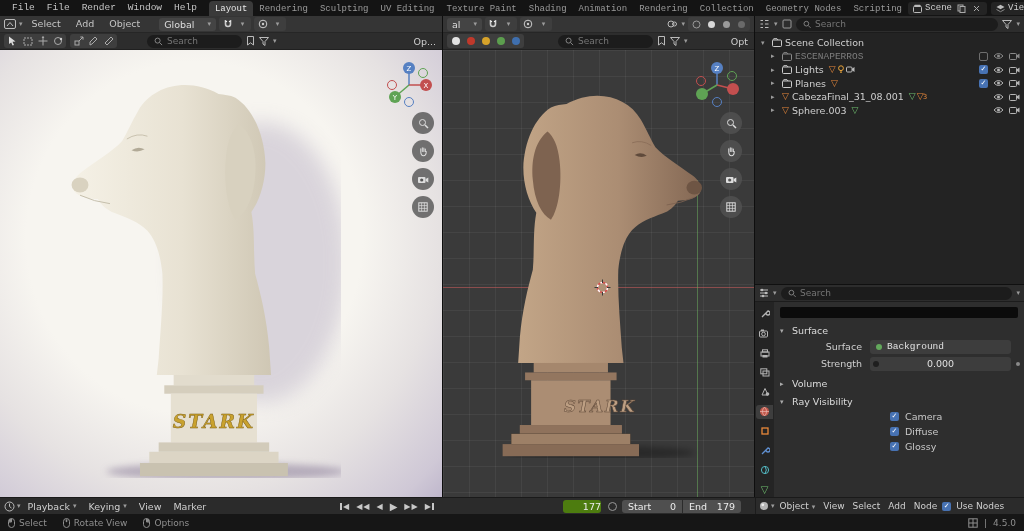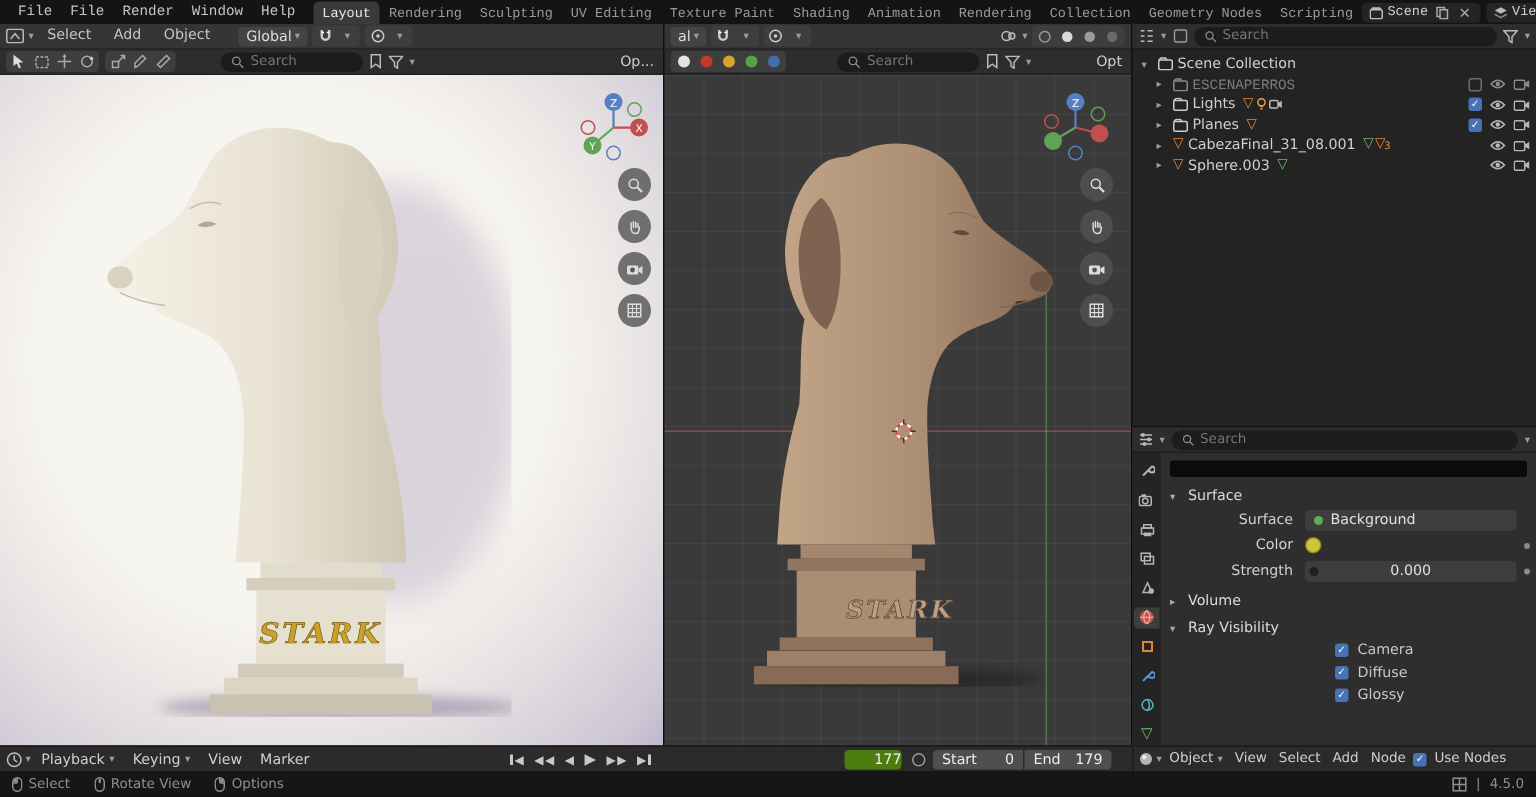--- a/index.html
+++ b/index.html
@@ -24,21 +24,21 @@
   #vpB { left:443px; width:312px; border-right:1px solid #0e0e0e; }
   .vp-header { height:17px; background:#353535; display:flex; align-items:center; gap:3px; padding:0 4px; border-bottom:1px solid #262626; font-size:9.5px; }
   .vp-tools  { height:17px; background:#2d2d2d; display:flex; align-items:center; gap:4px; padding:0 4px; border-bottom:1px solid #202020; font-size:9.5px; }
   .vp-canvas { position:relative; width:100%; height:447px; overflow:hidden; }
   #canvasA { background: radial-gradient(ellipse at 44% 42%, #f7f5f0 48%, #e6e2e2 70%, #cfc8d6 92%, #bfb7cc 100%); }
   #canvasB { background-color:#3a3a3a;
     background-image: linear-gradient(rgba(255,255,255,.05) 1px, transparent 1px),
                       linear-gradient(90deg, rgba(255,255,255,.05) 1px, transparent 1px);
     background-size: 100% 26px, 26px 100%; }
   .caret { font-size:7px; color:#9c9c9c; line-height:1; }
-  .hdr-dd { display:flex; align-items:center; gap:2px; background:#444444; border-radius:3px; padding:1px 5px; height:13px; color:#ddd; }
+  .hdr-dd { display:flex; align-items:center; gap:13px; background:#444444; border-radius:3px; padding:1px 5px; height:13px; color:#ddd; }
   .btn-group { display:flex; align-items:center; background:#3e3e3e; border-radius:3px; height:14px; padding:0 1px; }
   .btn-group .ic { width:15px; height:13px; display:flex; align-items:center; justify-content:center; }
   .ic { display:inline-flex; align-items:center; justify-content:center; }
   .search-pill { display:flex; align-items:center; gap:4px; background:#1c1c1c; border-radius:8px; height:13px; padding:0 7px; }
   .search-pill input { background:transparent; border:none; outline:none; color:#8f8f8f; font-size:9px; width:68px; font-family:inherit; }
   .opt-label { margin-left:auto; color:#cfcfcf; padding-right:2px; white-space:nowrap; }
   .color-dot { width:8px; height:8px; border-radius:50%; display:inline-block; }
 
   .gizmo { position:absolute; width:54px; height:54px; }
   #canvasA .gizmo { right:6px; top:8px; }
@@ -75,21 +75,21 @@
   .pr-body { position:absolute; top:17px; bottom:0; left:0; right:0; display:flex; }
   .pr-tabs { width:19px; background:#242424; display:flex; flex-direction:column; align-items:center; padding-top:5px; gap:5px; }
   .pr-tab { width:17px; height:16px; display:flex; align-items:center; justify-content:center; border-radius:3px 0 0 3px; }
   .pr-tab.active { background:#3e3e3e; }
   .pr-main { flex:1; padding:3px 4px 0 4px; position:relative; }
   .black-bar { height:11px; background:#0b0b0b; border-radius:2px; margin:2px 2px 5px 2px; }
   .section-h { display:flex; align-items:center; gap:5px; height:15px; color:#dcdcdc; font-size:9.5px; padding-left:2px; }
   .sec-arrow { font-size:7px; color:#aaa; width:7px; }
   .prop-row { display:flex; align-items:center; height:17px; font-size:9.5px; }
   .prop-label { width:92px; text-align:right; padding-right:8px; color:#cfcfcf; white-space:nowrap; }
-  .val-btn { flex:1; background:#3d3d3d; border-radius:3px; height:14px; display:flex; align-items:center; gap:5px; padding:0 6px; color:#e0e0e0; }
+  .val-btn { flex:1; background:#3d3d3d; border-radius:3px; height:14px; display:flex; align-items:center; gap:5px; padding:0 6px; color:#e0e0e0;font-family:Liberation Mono, monospace; }
   .dot-green { width:6px; height:6px; border-radius:50%; background:#63a85c; }
   .swatch { width:11px; height:11px; border-radius:50%; background:#cdc53a; border:1px solid #8f8a24; }
   .slider { flex:1; background:#3d3d3d; border-radius:3px; height:14px; display:flex; align-items:center; justify-content:center; color:#e0e0e0; position:relative; }
   .slider::before { content:""; position:absolute; left:3px; top:4px; width:6px; height:6px; border-radius:50%; background:#1f1f1f; }
   .anim-dot { width:4px; height:4px; border-radius:50%; background:#8a8a8a; margin-left:5px; }
   .anim-spacer { width:9px; }
   .cb-row { display:flex; align-items:center; gap:6px; height:15px; padding-left:112px; font-size:9.5px; }
 
   
   #timeline { left:0; top:497px; width:1024px; height:17px; background:#2b2b2b; border-top:1px solid #1a1a1a; display:flex; align-items:center; font-size:9.5px; }
@@ -796,26 +796,20 @@
       </div>
       <div class="prop-row">
         <span class="prop-label">Surface</span>
         <div class="val-btn">
           <span class="dot-green"></span>
           <span>Background</span>
         </div>
         <span class="anim-spacer"></span>
       </div>
       <div class="prop-row">
-        <span class="prop-label">Color</span>
-        <span class="swatch"></span>
-        <span style="flex:1"></span>
-        <span class="anim-dot"></span>
-      </div>
-      <div class="prop-row">
         <span class="prop-label">Strength</span>
         <div class="slider">
           <span>0.000</span>
         </div>
         <span class="anim-dot"></span>
       </div>
       <div class="section-h" style="margin-top:4px">
         <span class="sec-arrow">▸</span>
         <span>Volume</span>
       </div>

